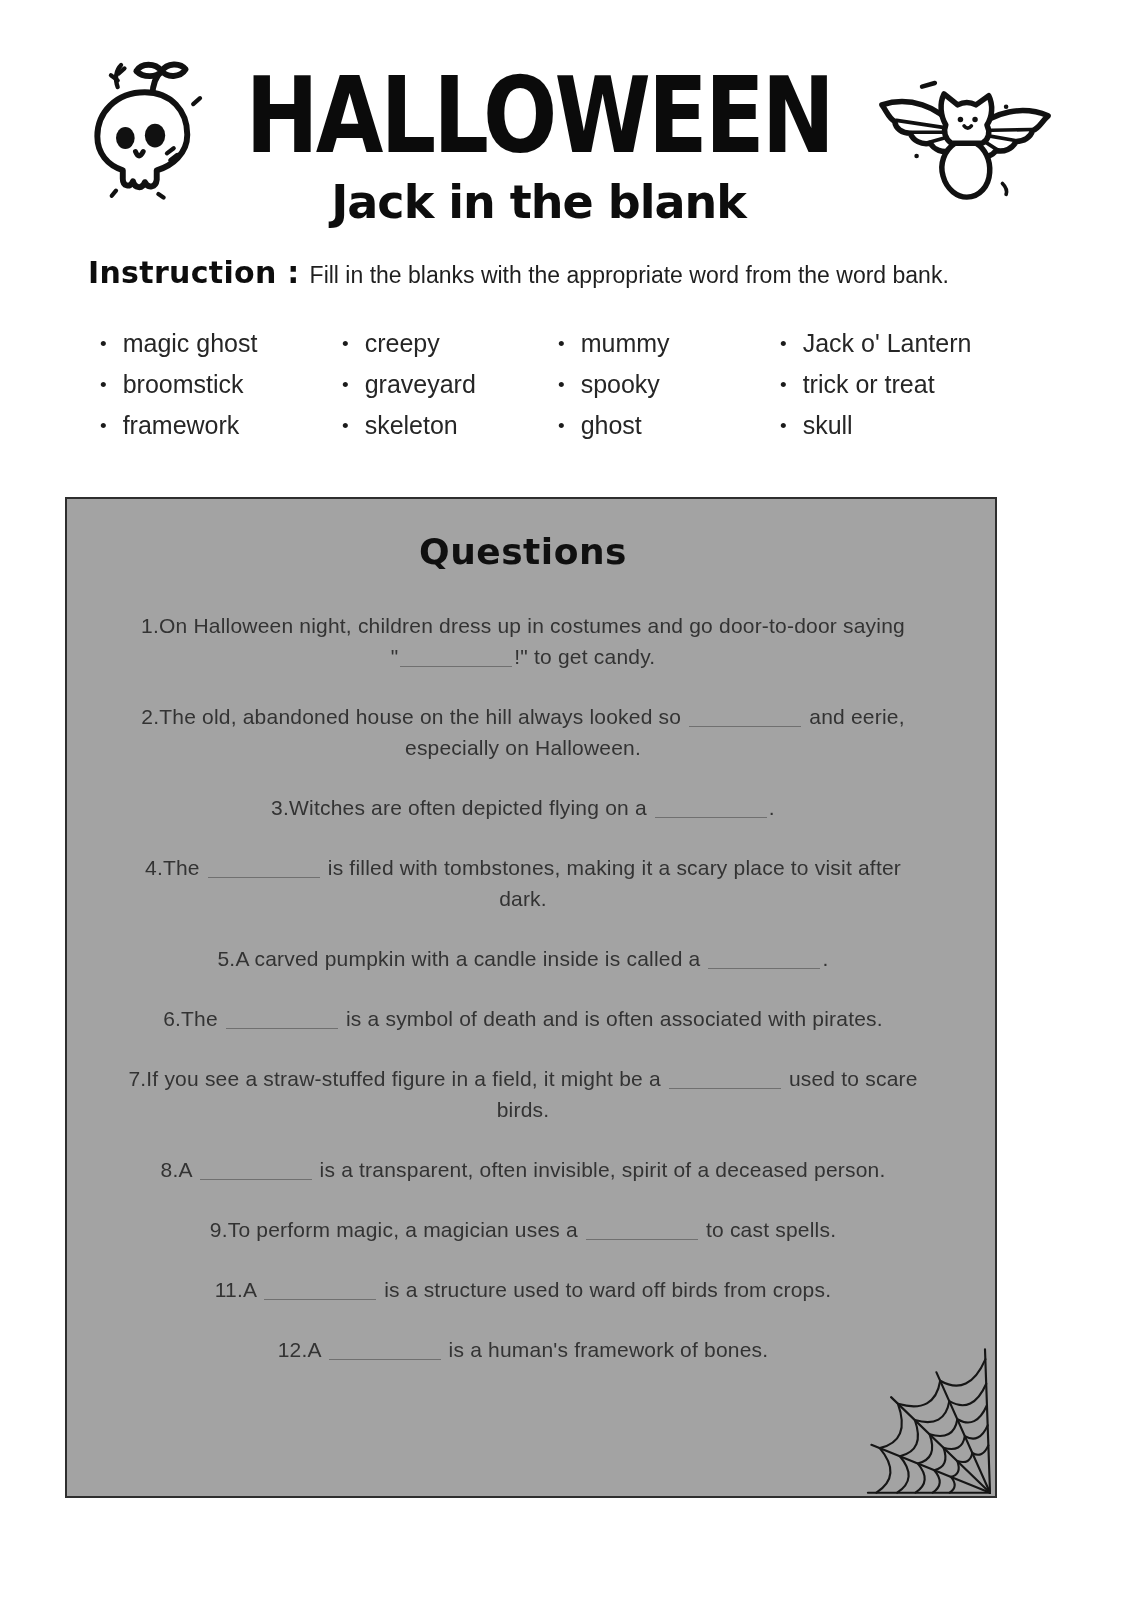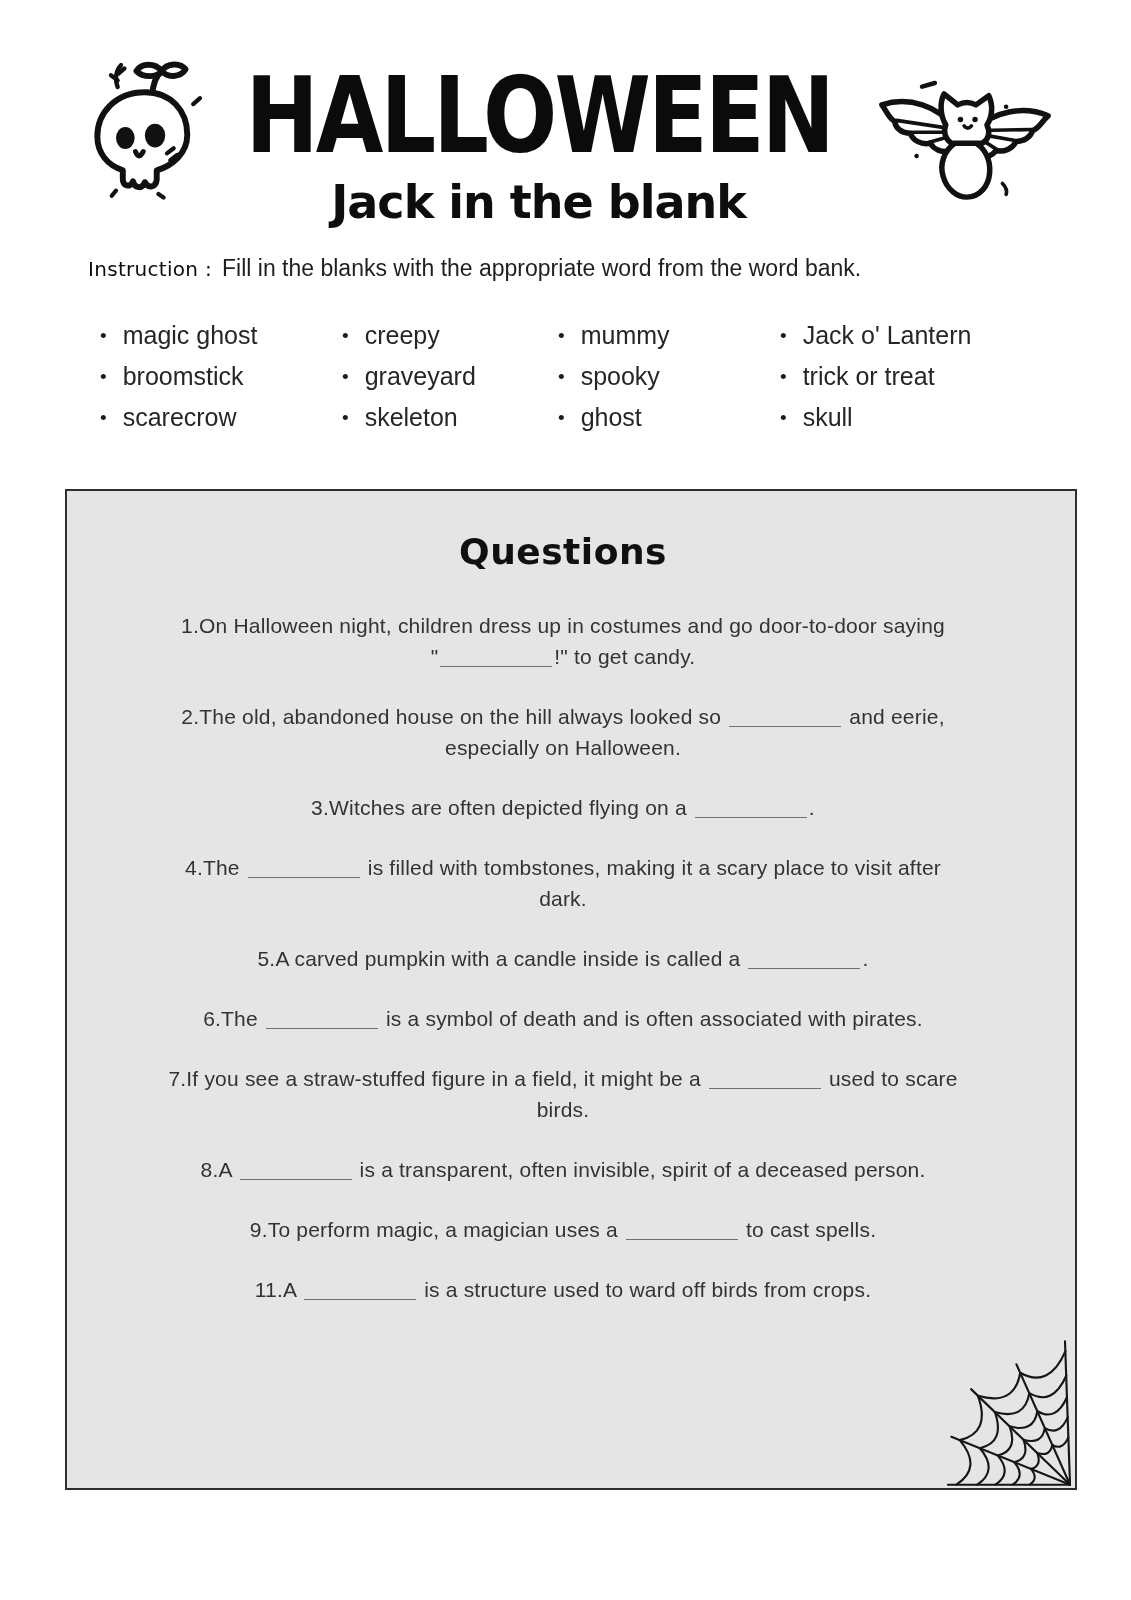--- a/index.html
+++ b/index.html
@@ -20,37 +20,37 @@
   .subtitle {
     font-family:"DejaVu Sans", sans-serif; font-weight:bold; font-size:46px;
     color:#0d0d0d; margin-top:10px; letter-spacing:-1px;
   }
   .skull-wrap { margin-top:2px; }
   .bat-wrap { margin-top:14px; }
 
   
   .instruction { margin:26px 56px 0 88px; font-size:23px; color:#1f1f1f; }
   .instruction .label {
-    font-family:"DejaVu Sans", sans-serif; font-weight:normal; font-size:20px;
+    font-family:"DejaVu Sans", sans-serif; font-weight:bold; font-size:30px;
     color:#0d0d0d; margin-right:10px; letter-spacing:0.3px;
   }
 
   
   .word-bank { display:flex; margin:34px 40px 0 100px; }
   .wb-col:nth-child(1){ width:242px; }
   .wb-col:nth-child(2){ width:216px; }
   .wb-col:nth-child(3){ width:222px; }
   .wb-item { display:flex; align-items:baseline; font-size:25px; line-height:39px; color:#262626; }
   .wb-bullet { font-size:19px; margin-right:16px; position:relative; top:-2px; color:#1b1b1b; }
 
   
   .qbox {
-    box-sizing:border-box; margin:50px 54px 0 65px; width:1012px; height:1001px;
-    border:2px solid #2e2e2e; position:relative; padding:26px 58px 0 42px;
-    background:#e5e5e5;
+    box-sizing:border-box; margin:50px 54px 0 65px; width:932px; height:1001px;
+    border:2px solid #2e2e2e; position:relative; padding:18px 58px 0 42px;
+    background:#a3a3a3;
   }
   .q-title {
     text-align:center; font-family:"DejaVu Sans", sans-serif; font-weight:bold;
     font-size:36px; color:#101010; margin:14px 0 38px; letter-spacing:0.5px;
   }
   .q-item {
     font-size:21px; line-height:31px; color:#333; margin-bottom:29px; letter-spacing:0.2px;text-align:center;
   }
   .blank {
     display:inline-block; width:112px; height:0.9em; margin:0 2px;
@@ -125,21 +125,21 @@
         <div class="wb-item">
           <span class="wb-bullet">•</span>
           <span>magic ghost</span>
         </div>
         <div class="wb-item">
           <span class="wb-bullet">•</span>
           <span>broomstick</span>
         </div>
         <div class="wb-item">
           <span class="wb-bullet">•</span>
-          <span>scarecrow</span>
+          <span>framework</span>
         </div>
       </div>
       <div class="wb-col">
         <div class="wb-item">
           <span class="wb-bullet">•</span>
           <span>creepy</span>
         </div>
         <div class="wb-item">
           <span class="wb-bullet">•</span>
           <span>graveyard</span>
@@ -185,20 +185,21 @@
         <div class="q-item">1.On Halloween night, children dress up in costumes and go door-to-door saying<br>"<span class="blank"></span>!" to get candy.</div>
         <div class="q-item">2.The old, abandoned house on the hill always looked so <span class="blank"></span> and eerie,<br>especially on Halloween.</div>
         <div class="q-item">3.Witches are often depicted flying on a <span class="blank"></span>.</div>
         <div class="q-item">4.The <span class="blank"></span> is filled with tombstones, making it a scary place to visit after<br>dark.</div>
         <div class="q-item">5.A carved pumpkin with a candle inside is called a <span class="blank"></span>.</div>
         <div class="q-item">6.The <span class="blank"></span> is a symbol of death and is often associated with pirates.</div>
         <div class="q-item">7.If you see a straw-stuffed figure in a field, it might be a <span class="blank"></span> used to scare<br>birds.</div>
         <div class="q-item">8.A <span class="blank"></span> is a transparent, often invisible, spirit of a deceased person.</div>
         <div class="q-item">9.To perform magic, a magician uses a <span class="blank"></span> to cast spells.</div>
         <div class="q-item">11.A <span class="blank"></span> is a structure used to ward off birds from crops.</div>
+        <div class="q-item">12.A <span class="blank"></span> is a human's framework of bones.</div>
       </div>
     <svg class="web" id="web-svg" width="126" height="152" viewBox="0 0 130 152">
         <path d="M129,151 L3.0,151.0" fill="none" stroke="#161616" stroke-width="2.2" stroke-linecap="round"></path>
         <path d="M129,151 L6.6,101.6" fill="none" stroke="#161616" stroke-width="2.2" stroke-linecap="round"></path>
         <path d="M129,151 L26.9,52.4" fill="none" stroke="#161616" stroke-width="2.2" stroke-linecap="round"></path>
         <path d="M129,151 L73.7,26.8" fill="none" stroke="#161616" stroke-width="2.2" stroke-linecap="round"></path>
         <path d="M129,151 L123.8,3.1" fill="none" stroke="#161616" stroke-width="2.2" stroke-linecap="round"></path>
         <path d="M87.4,151.0 Q97.0,144.6 88.6,134.7 Q100.1,131.9 95.3,118.4 Q108.7,122.3 110.7,110.0 Q121.2,116.0 127.3,102.2" fill="none" stroke="#161616" stroke-width="2.2" stroke-linecap="round"></path>
         <path d="M69.8,151.0 Q83.5,141.9 71.5,127.8 Q87.8,123.9 81.0,104.6 Q100.1,110.1 103.0,92.6 Q117.9,101.1 126.6,81.5" fill="none" stroke="#161616" stroke-width="2.2" stroke-linecap="round"></path>
         <path d="M52.1,151.0 Q69.9,139.2 54.3,120.8 Q75.6,115.8 66.7,90.8 Q91.5,98.0 95.3,75.2 Q114.6,86.3 125.8,60.8" fill="none" stroke="#161616" stroke-width="2.2" stroke-linecap="round"></path>

